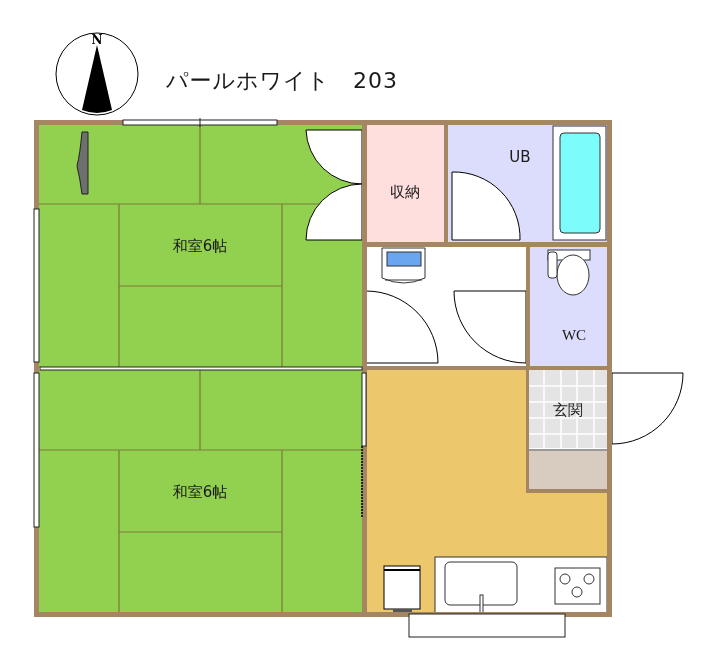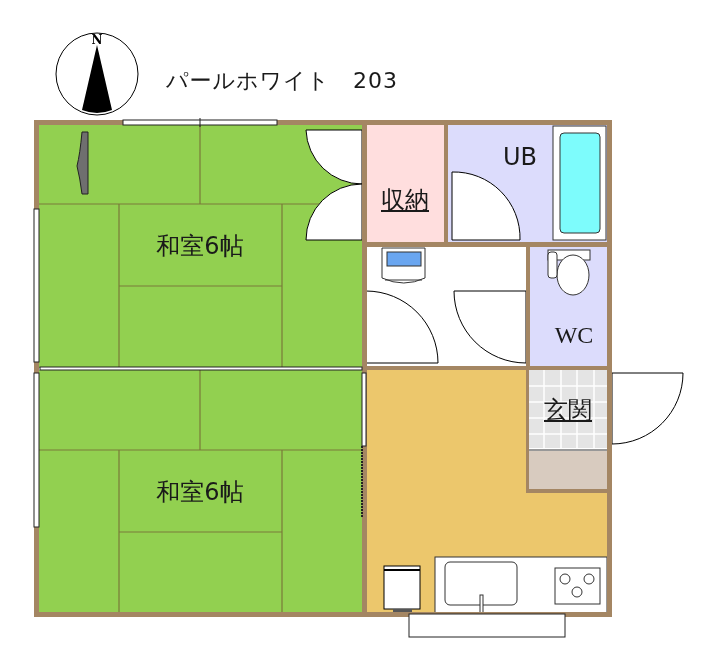--- a/index.html
+++ b/index.html
@@ -1,19 +1,19 @@
 <!DOCTYPE html>
 <html><head>
 <meta charset="utf-8">
 <style>
   html, body { margin:0; padding:0; background:#ffffff; }
   body { width:722px; height:668px; position:relative; overflow:hidden; font-family:"DejaVu Sans", sans-serif; }
   .abs { position:absolute; }
   .title { left:166px; top:66px; font-size:22px; color:#1a1a1a; letter-spacing:1px; white-space:pre; }
-  .label { position:absolute; font-size:24px; color:#1a1a1a; white-space:nowrap; transform:translate(-50%,-50%); }
+  .label { position:absolute; font-size:15px; color:#1a1a1a; white-space:nowrap; transform:translate(-50%,-50%); }
   svg { position:absolute; left:0; top:0; }
 </style>
 </head>
 <body>
 
 <div class="abs title">パールホワイト　203</div>
 
 <svg width="722" height="668" viewBox="0 0 722 668">
 
   <g>
@@ -133,16 +133,16 @@
     <rect x="34" y="373" width="5" height="154"></rect>
     <rect x="40" y="367" width="322" height="3"></rect>
     <rect x="409" y="614" width="156" height="23"></rect>
     <rect x="362" y="373" width="4" height="73"></rect>
   </g>
   <line x1="362" y1="446" x2="362" y2="518" stroke="#222" stroke-width="2" stroke-dasharray="2,1"></line>
 </svg>
 
 <div class="label" style="left:200px;top:246px;">和室6帖</div>
 <div class="label" style="left:200px;top:492px;">和室6帖</div>
-<div class="label" style="left:405px;top:200px;text-decoration:underline;">収納</div>
+<div class="label" style="left:405px;top:192px;">収納</div>
 <div class="label" style="left:520px;top:157px;">UB</div>
 <div class="label" style="left:574px;top:335px;font-family:Liberation Serif, serif;">WC</div>
-<div class="label" style="left:568px;top:410px;text-decoration:underline;">玄関</div>
+<div class="label" style="left:568px;top:410px;">玄関</div>
 
 </body></html>

